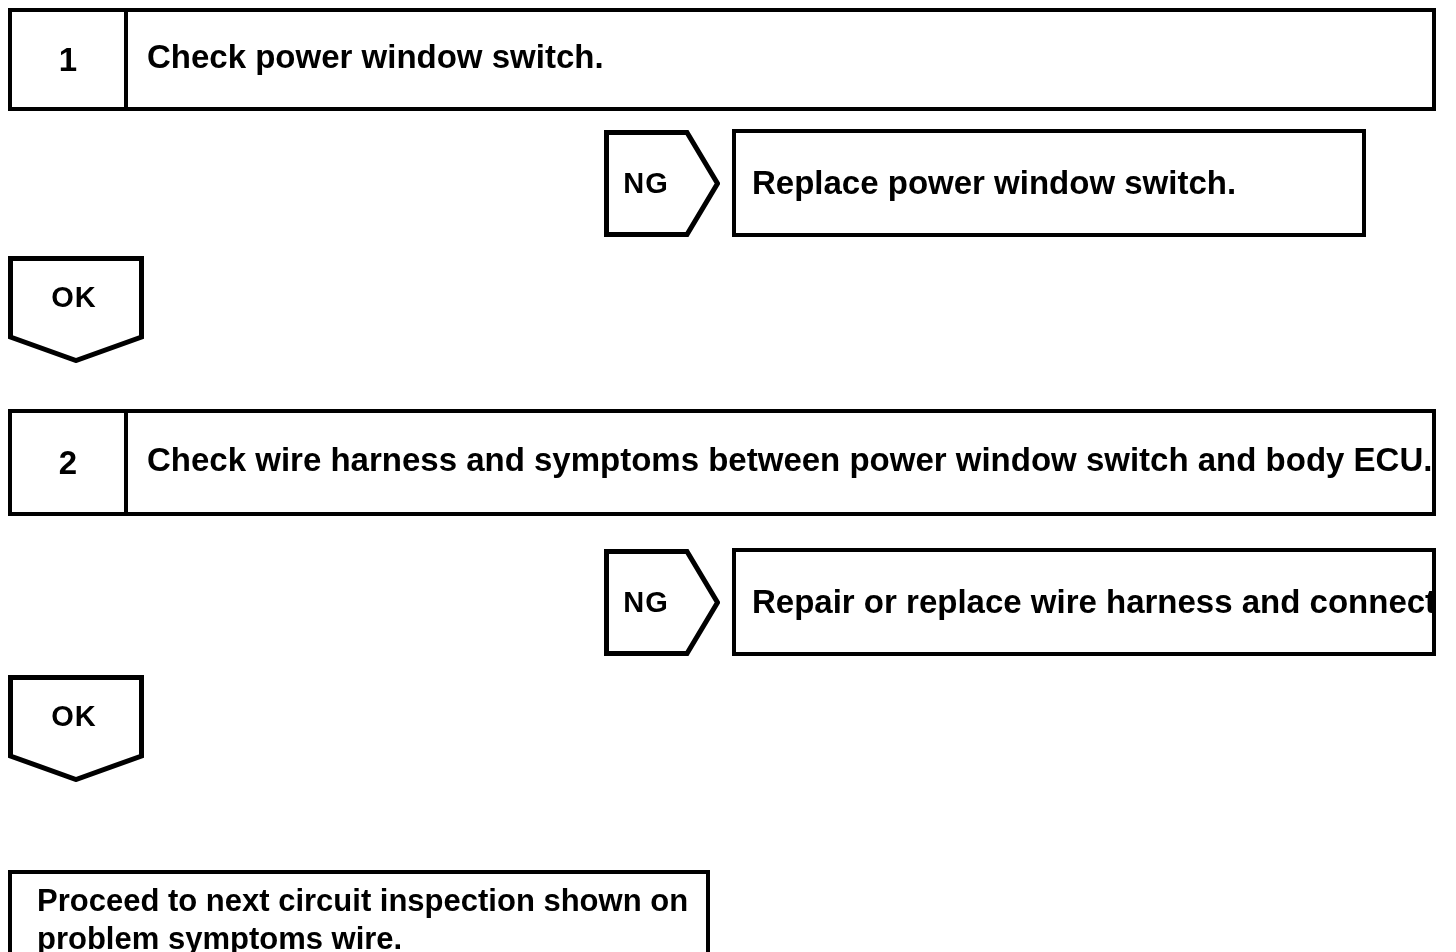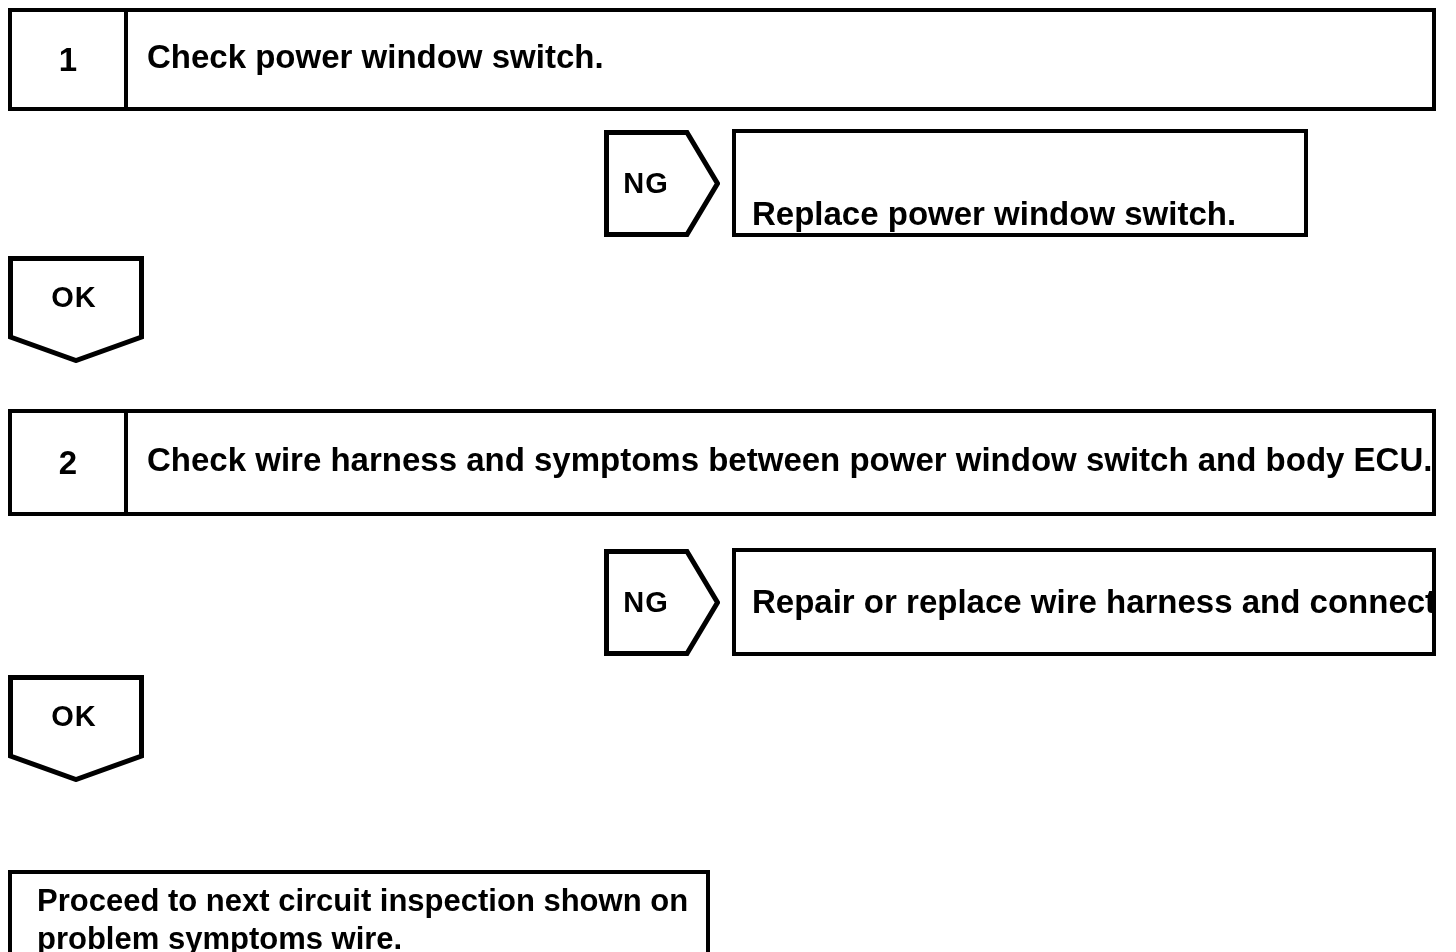--- a/index.html
+++ b/index.html
@@ -100,21 +100,21 @@
     <div class="step-text">Check power window switch.</div>
   </div>
 
   <div class="pointer-wrap" style="left:604px; top:130px; width:116px; height:107px;">
     <svg width="116" height="107" viewBox="0 0 116 107">
       <path d="M2.5,2.5 H83 L113.5,53.5 L83,104.5 H2.5 Z" fill="#ffffff" stroke="#000000" stroke-width="5" stroke-linejoin="miter"></path>
     </svg>
     <span class="ng-label">NG</span>
   </div>
 
-  <div class="abs result-box" style="left:732px; top:129px; width:576px; height:108px;align-items:flex-end;">
+  <div class="abs result-box" style="left:732px; top:129px; width:634px; height:108px;">
     <span>Replace power window switch.</span>
   </div>
 
   <div class="pointer-wrap" style="left:8px; top:256px; width:136px; height:107px;">
     <svg width="136" height="107" viewBox="0 0 136 107">
       <path d="M2.5,2.5 H133.5 V81 L68,104.5 L2.5,81 Z" fill="#ffffff" stroke="#000000" stroke-width="5" stroke-linejoin="miter"></path>
     </svg>
     <span class="ok-label">OK</span>
   </div>
 

